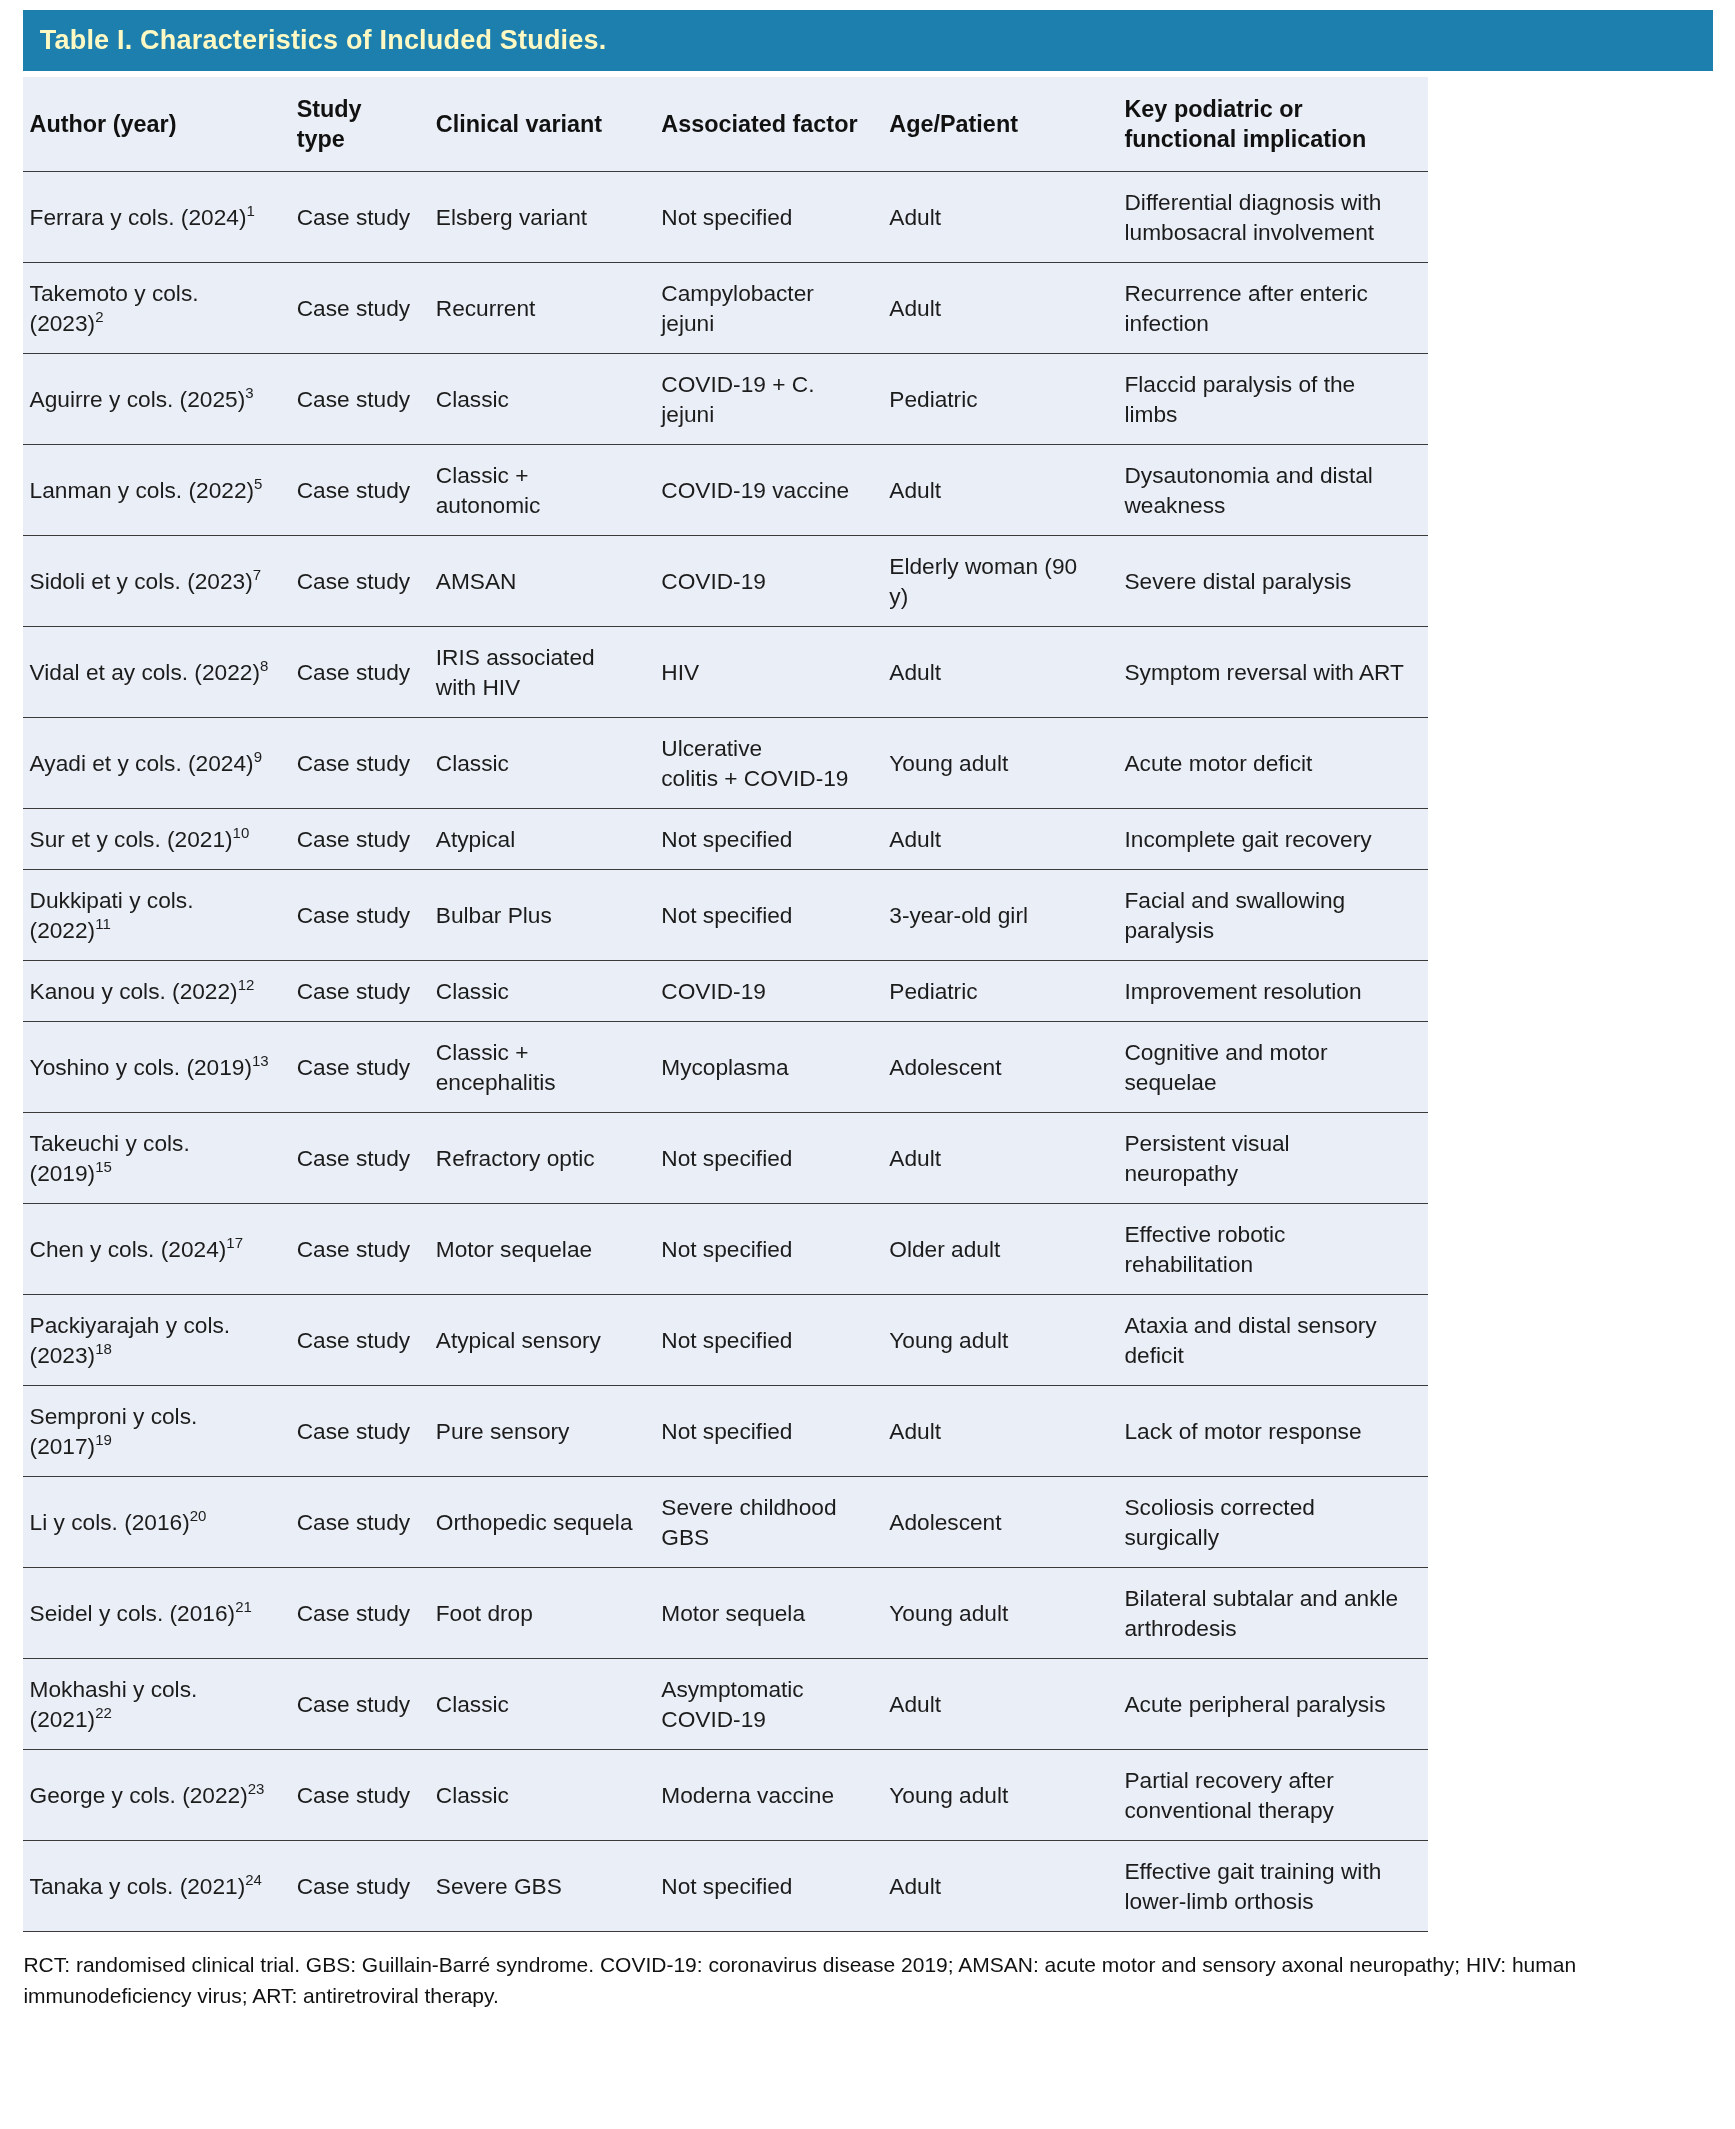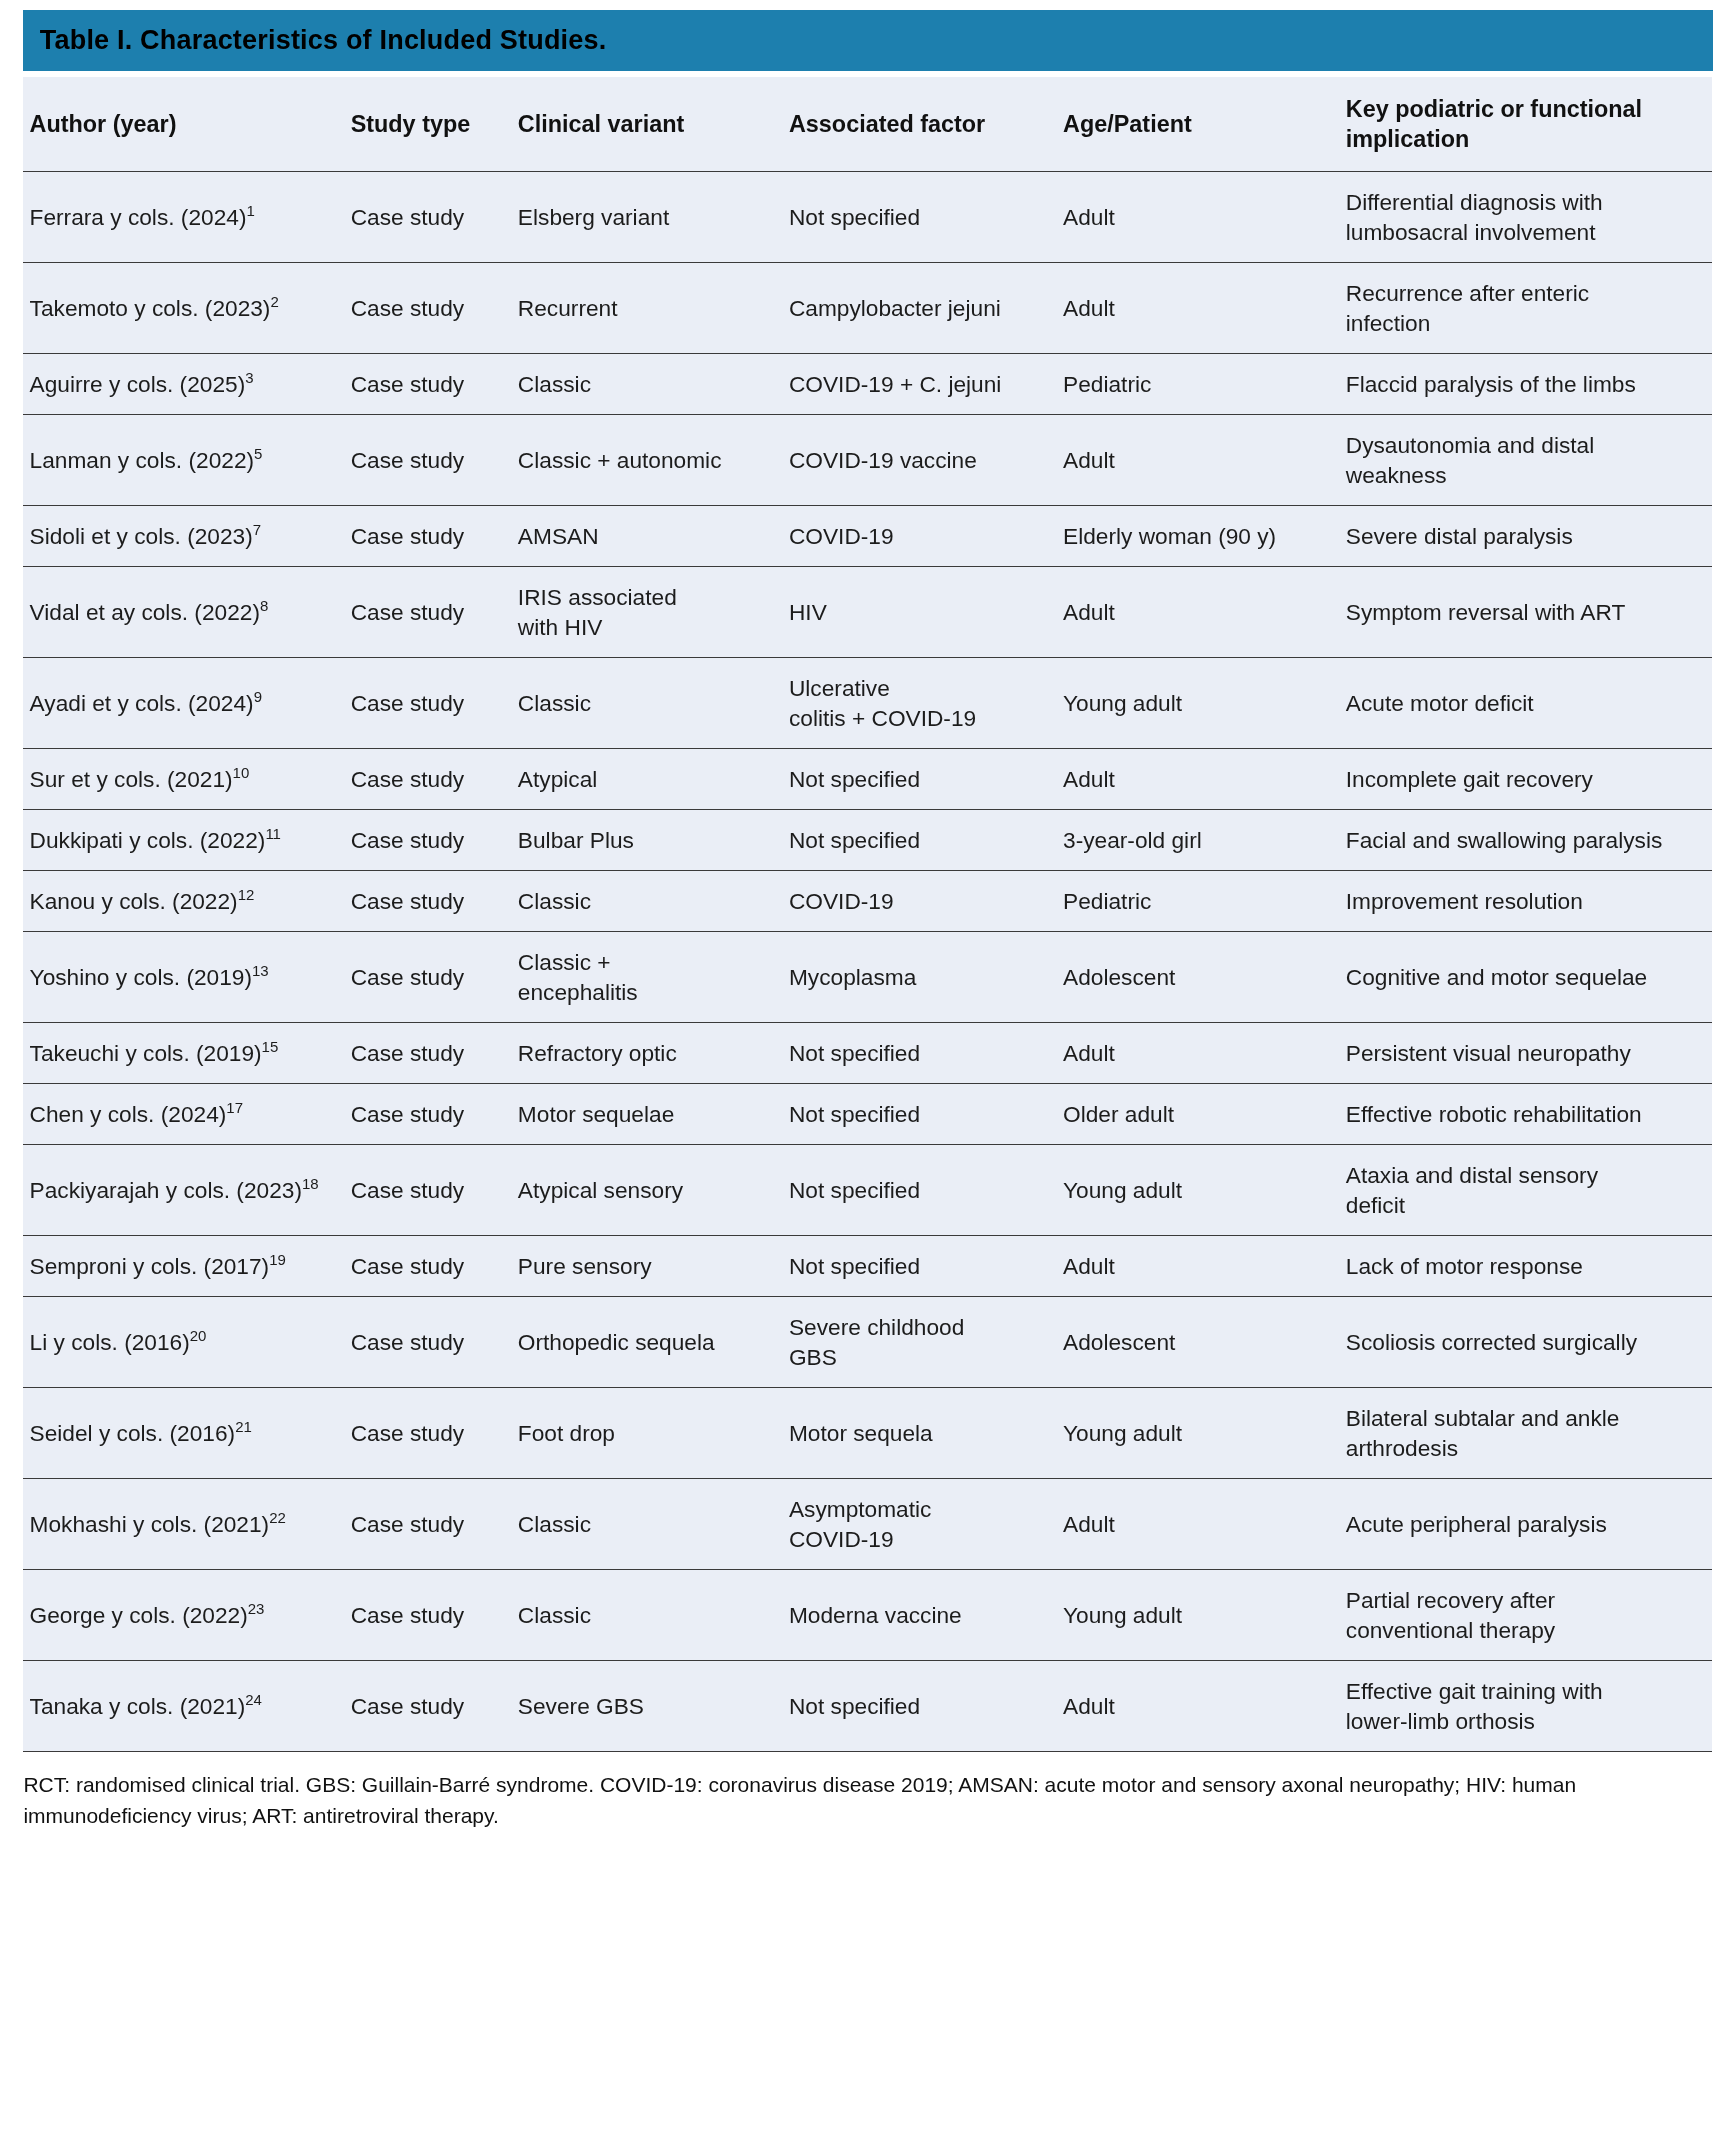--- a/index.html
+++ b/index.html
@@ -21,29 +21,29 @@
   .page { width: 1736px; padding-top: 10.2px; }
   .title-bar {
     margin: 0 23.4px 5.5px 23.4px;
     height: 61px;
     background: var(--c-bar);
     display: flex;
     align-items: center;
     padding-left: 16.4px;
   }
   .title-bar span {
-    color: #000000;
+    color: #fef9c3;
     font-size: 27px;
     font-weight: 700;
     letter-spacing: 0.2px;
   }
   table.studies {
     border-collapse: collapse;
     table-layout: fixed;
-    width: 1689px;
+    width: 1405px;
     margin: 0 23.4px;
     background: var(--c-row_bg);
     border-bottom: 1.6px solid var(--c-line);
   }
   th, td {
     text-align: left;
     vertical-align: middle;
     white-space: pre-line;
     overflow-wrap: break-word;
   }

